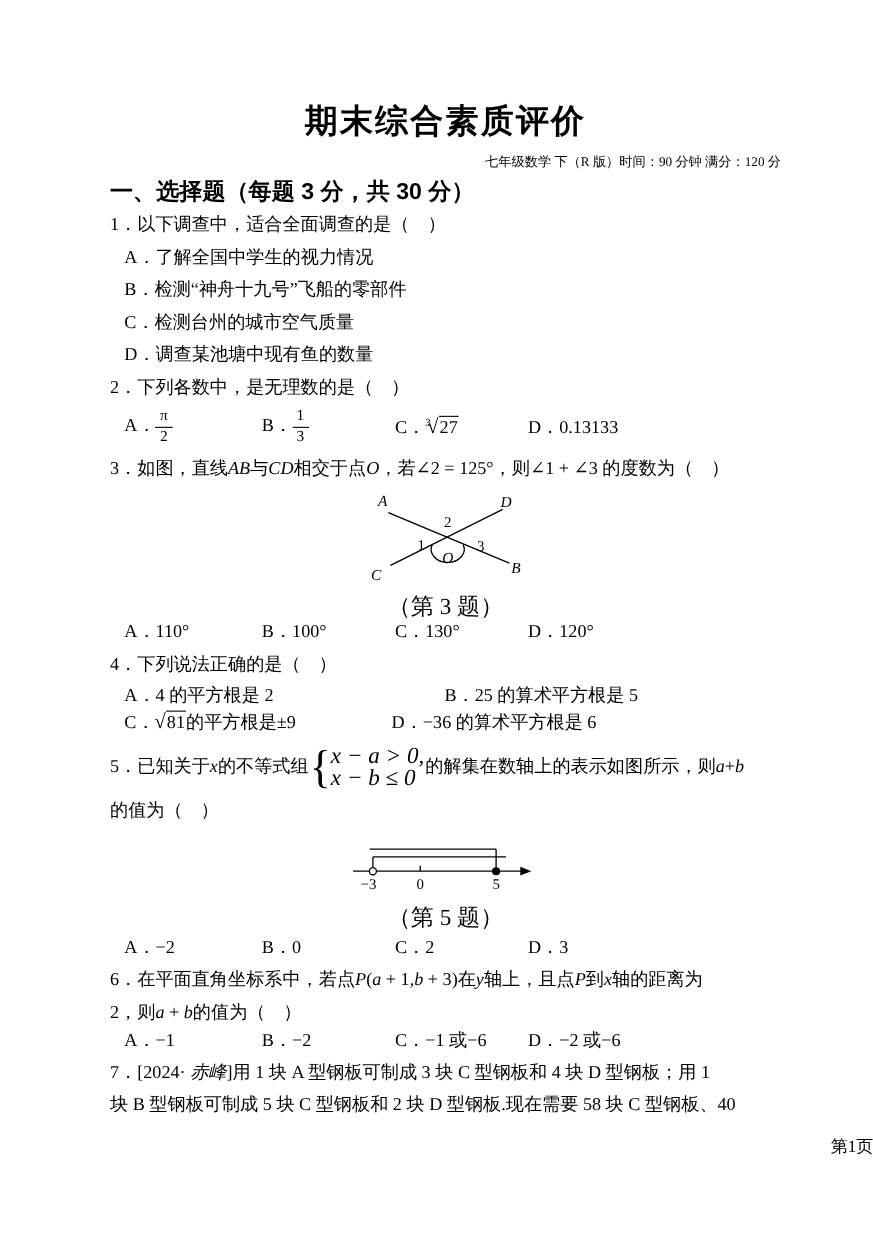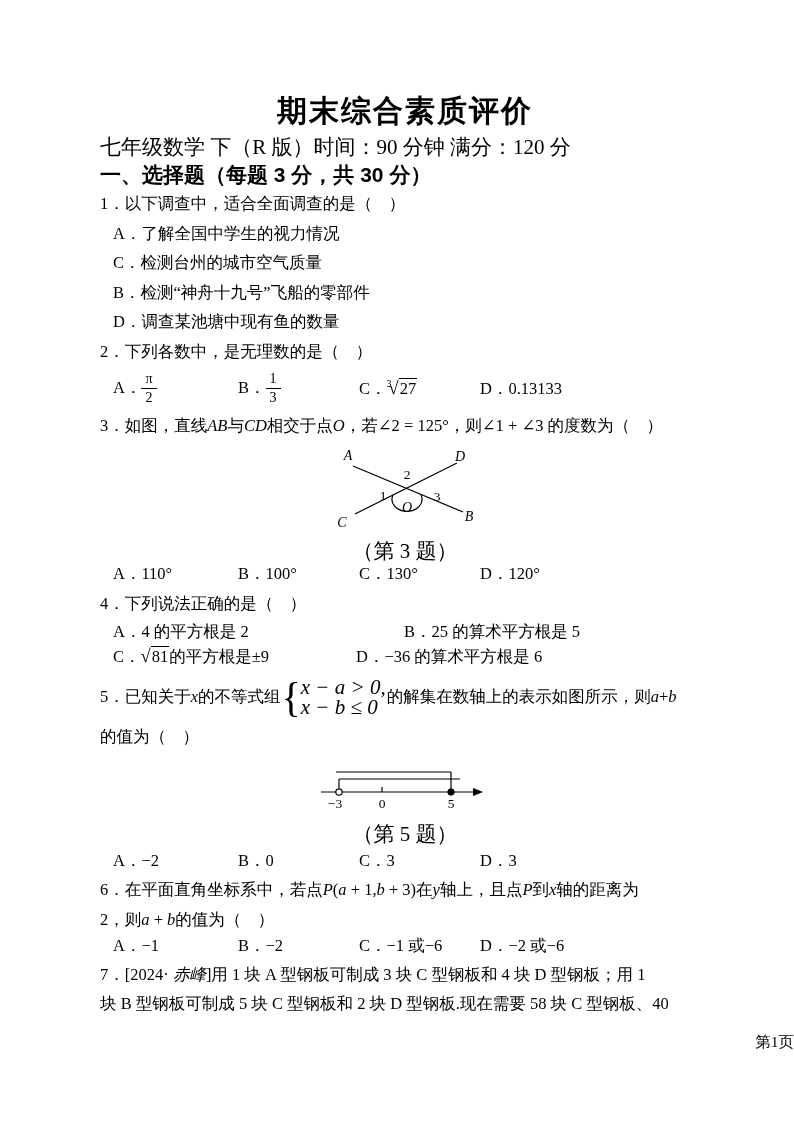--- a/index.html
+++ b/index.html
@@ -5,21 +5,21 @@
   html,body{margin:0;padding:0;background:#ffffff;}
   .page{
     width:794px;height:1123px;background:#fff;color:#000;position:relative;
     box-sizing:border-box;padding:92px 84px 0 100px;overflow:hidden;
     font-family:"Liberation Serif","DejaVu Serif",serif;font-size:16.5px;
   }
   .title{
     text-align:center;font-family:"Liberation Sans","DejaVu Sans",sans-serif;
     font-weight:bold;font-size:30px;line-height:38px;letter-spacing:2px;
   }
-  .subtitle{text-align:left;font-size:21px;line-height:24px;margin-top:5px;}
+  .subtitle{text-align:right;font-size:12px;line-height:24px;margin-top:5px;}
   .section-heading{
     font-family:"Liberation Sans","DejaVu Sans",sans-serif;font-weight:bold;
     font-size:21px;line-height:28px;margin-top:2px;
   }
   .line{margin:0;line-height:29.6px;white-space:nowrap;}
   .indent{padding-left:13px;}
   .opt-row{display:flex;align-items:center;padding-left:13px;white-space:nowrap;}
   .opt-row.tall{height:44px;}
   .opt-row .c1{width:125px;}
   .opt-row .c2{width:121px;}
@@ -58,22 +58,22 @@
 
 <div class="page">
 
   <div class="title">期末综合素质评价</div>
   <div class="subtitle">七年级数学 下（R 版）时间：90 分钟 满分：120 分</div>
 
   <div class="section-heading">一、选择题（每题 3 分，共 30 分）</div>
 
   <p class="line">1．以下调查中，适合全面调查的是（　）</p>
   <p class="line indent">A．了解全国中学生的视力情况</p>
+  <p class="line indent">B．检测“神舟十九号”飞船的零部件</p>
   <p class="line indent">C．检测台州的城市空气质量</p>
-  <p class="line indent">B．检测“神舟十九号”飞船的零部件</p>
   <p class="line indent">D．调查某池塘中现有鱼的数量</p>
 
   <p class="line">2．下列各数中，是无理数的是（　）</p>
   <div class="opt-row tall">
     <span class="c1">A．<span class="frac"><span class="num">π</span><span class="den">2</span></span></span>
     <span class="c2">B．<span class="frac"><span class="num">1</span><span class="den">3</span></span></span>
     <span class="c3">C．<span class="root"><sup>3</sup><span class="radsign">√</span><span class="rad upright">27</span></span></span>
     <span class="c4">D．0.13133</span>
   </div>
 
@@ -132,21 +132,21 @@
       <circle cx="136" cy="33" r="3.2" fill="#000" stroke="#000"></circle>
       <text class="svg-num" x="20" y="49" text-anchor="middle">−3</text>
       <text class="svg-num" x="67" y="49" text-anchor="middle">0</text>
       <text class="svg-num" x="136" y="49" text-anchor="middle">5</text>
     </svg>
   </div>
   <p class="caption" style="margin-top:4px;">（第 5 题）</p>
   <div class="opt-row" style="margin-top:4px;">
     <span class="c1">A．−2</span>
     <span class="c2">B．0</span>
-    <span class="c3">C．3</span>
+    <span class="c3">C．2</span>
     <span class="c4">D．3</span>
   </div>
 
   <p class="line" style="margin-top:3px;">6．在平面直角坐标系中，若点<span class="var">P</span>(<span class="var">a</span> + 1,<span class="var">b</span> + 3)在<span class="var">y</span>轴上，且点<span class="var">P</span>到<span class="var">x</span>轴的距离为</p>
   <p class="line">2，则<span class="var">a</span> + <span class="var">b</span>的值为（　）</p>
   <div class="opt-row">
     <span class="c1">A．−1</span>
     <span class="c2">B．−2</span>
     <span class="c3">C．−1 或−6</span>
     <span class="c4">D．−2 或−6</span>

